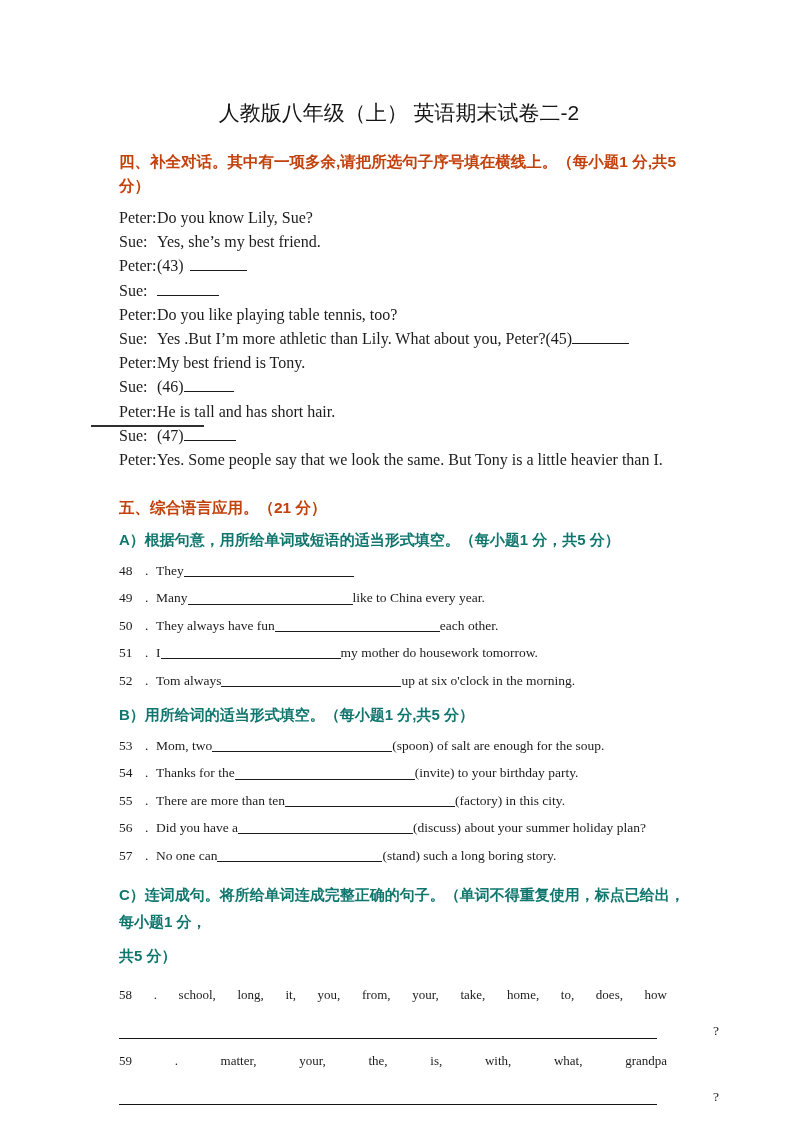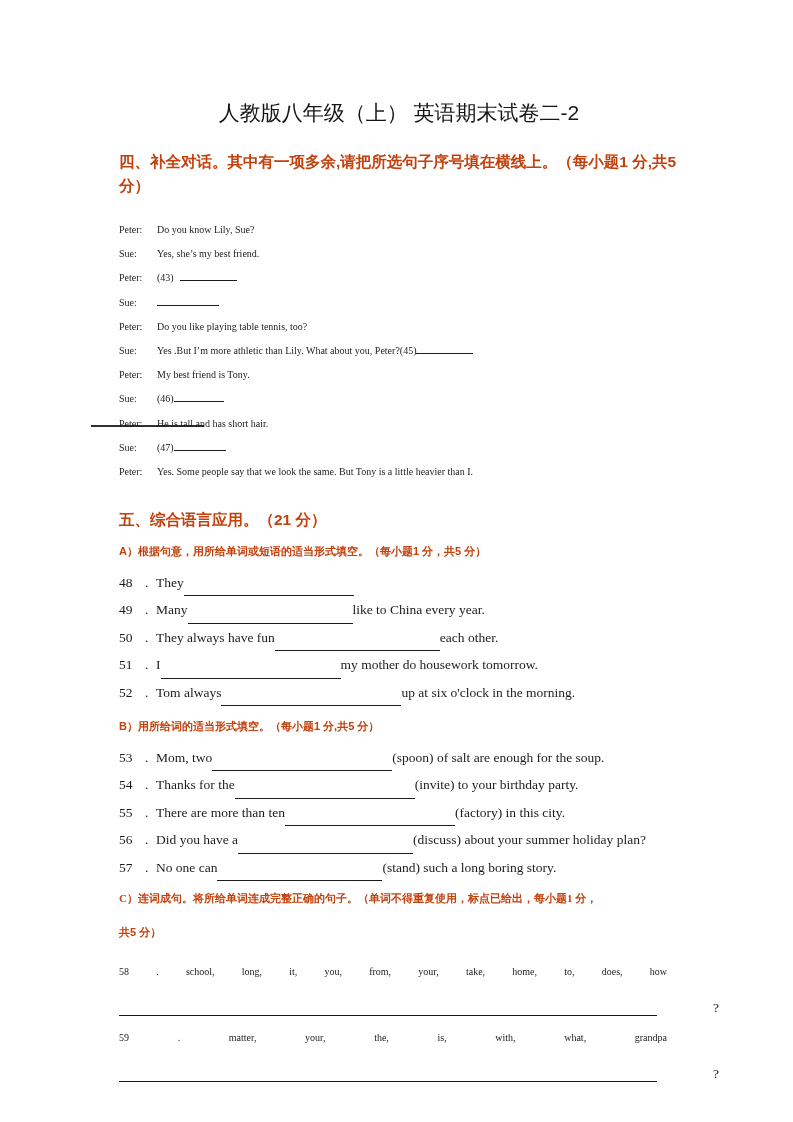--- a/index.html
+++ b/index.html
@@ -30,56 +30,56 @@
     font-size:15.5px;
     line-height:24px;
     color:#c2410c;
     width:578px;
   }
   .s4 { margin-top:23px; }
   .s5 { margin-top:24px; }
   .part-heading {
     font-family:"Liberation Sans", sans-serif;
     font-weight:bold;
-    font-size:11px;
+    font-size:15px;
     line-height:27px;
-    color:#c2410c;
+    color:#0f766e;
     width:578px;
   }
   .pa { margin-top:6px; }
   .pb { margin-top:7px; }
-  .pc { margin-top:4px;font-family:Liberation Serif, serif; }
+  .pc { margin-top:12px; }
   .pc2 { margin-top:7px; }
 
-  .dialogue { margin-top:20px; font-size:10px; }
+  .dialogue { margin-top:8px; font-size:16px; }
   .dlg-row { display:flex; height:24.2px; align-items:baseline; line-height:24.2px; }
   .speaker { flex:0 0 38px; }
   .dlg-text { white-space:nowrap; }
 
   .blank {
     display:inline-block;
     border-bottom:1.4px solid #1c1c1c;
     height:13px;
     vertical-align:baseline;
   }
   .bk50 { width:50px; } .bk52 { width:52px; } .bk57 { width:57px; } .bk62 { width:62px; }
   .gapL { margin-left:6px; }
 
   .qlist { margin-top:4px; font-size:13.5px; }
-  .q-row { display:flex; height:27.4px; align-items:flex-end; line-height:27.4px; }
+  .q-row { display:flex; height:27.4px; align-items:center; line-height:27.4px; }
   .qnum { flex:0 0 26px; }
   .qdot { flex:0 0 11px; }
   .qb { border-bottom:1.4px solid #1c1c1c; height:13px; display:inline-block; }
   .qb165 { width:165px; } .qb170 { width:170px; } .qb175 { width:175px; } .qb180 { width:180px; }
   .q-post, .q-pre { white-space:nowrap; }
 
   .c-words {
     margin-top:16px;
     width:548px;
-    font-size:10px;
+    font-size:13px;
     line-height:20px;
     text-align:justify;
     text-align-last:justify;
   }
   .c-words.second { margin-top:12px; }
   .ans-row { display:flex; align-items:flex-end; margin-top:20px; }
   .ans-line { width:553px; height:14px; border-bottom:1.8px solid #161616; }
   .qmark { margin-left:56px; font-size:13.5px; line-height:13px; transform:translateY(-2px); }
 
   .strike-artifact {

